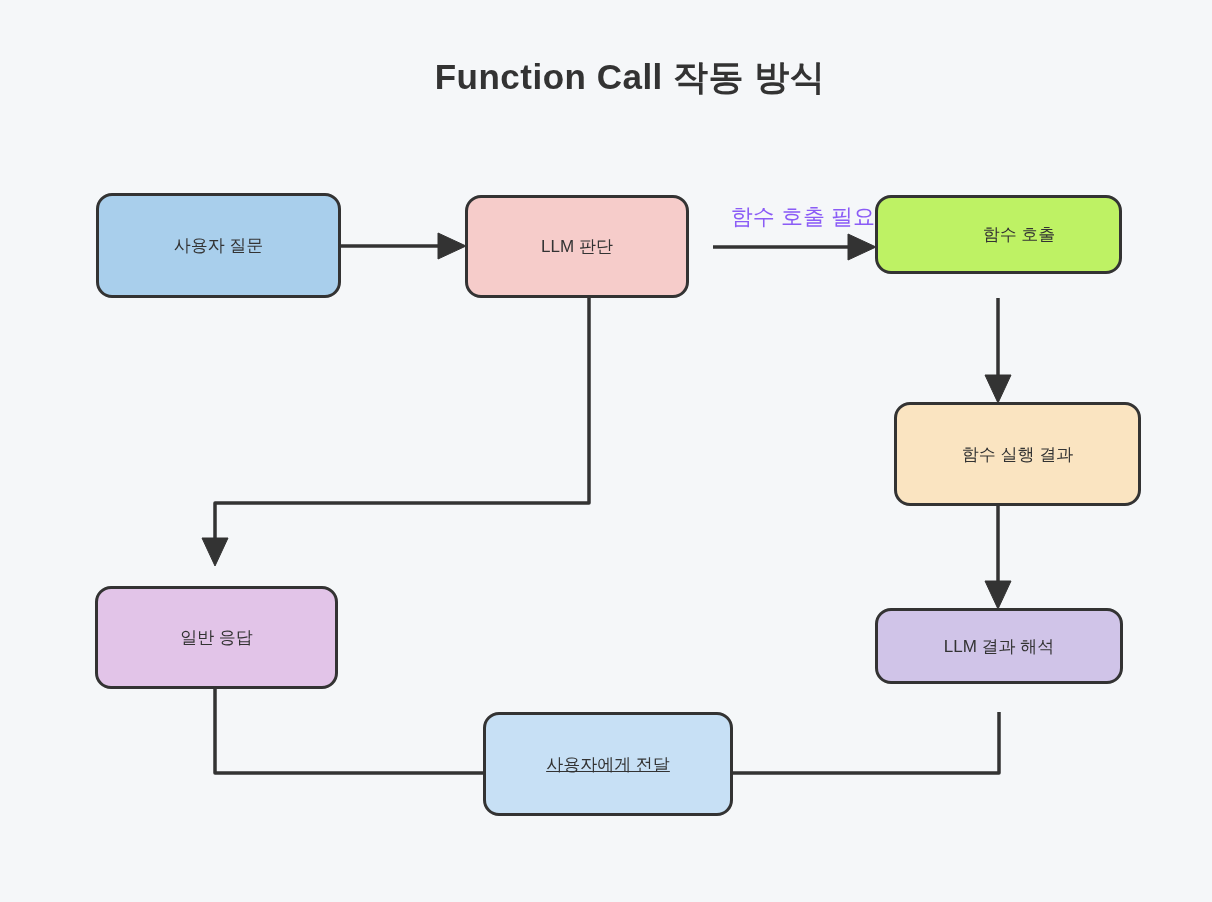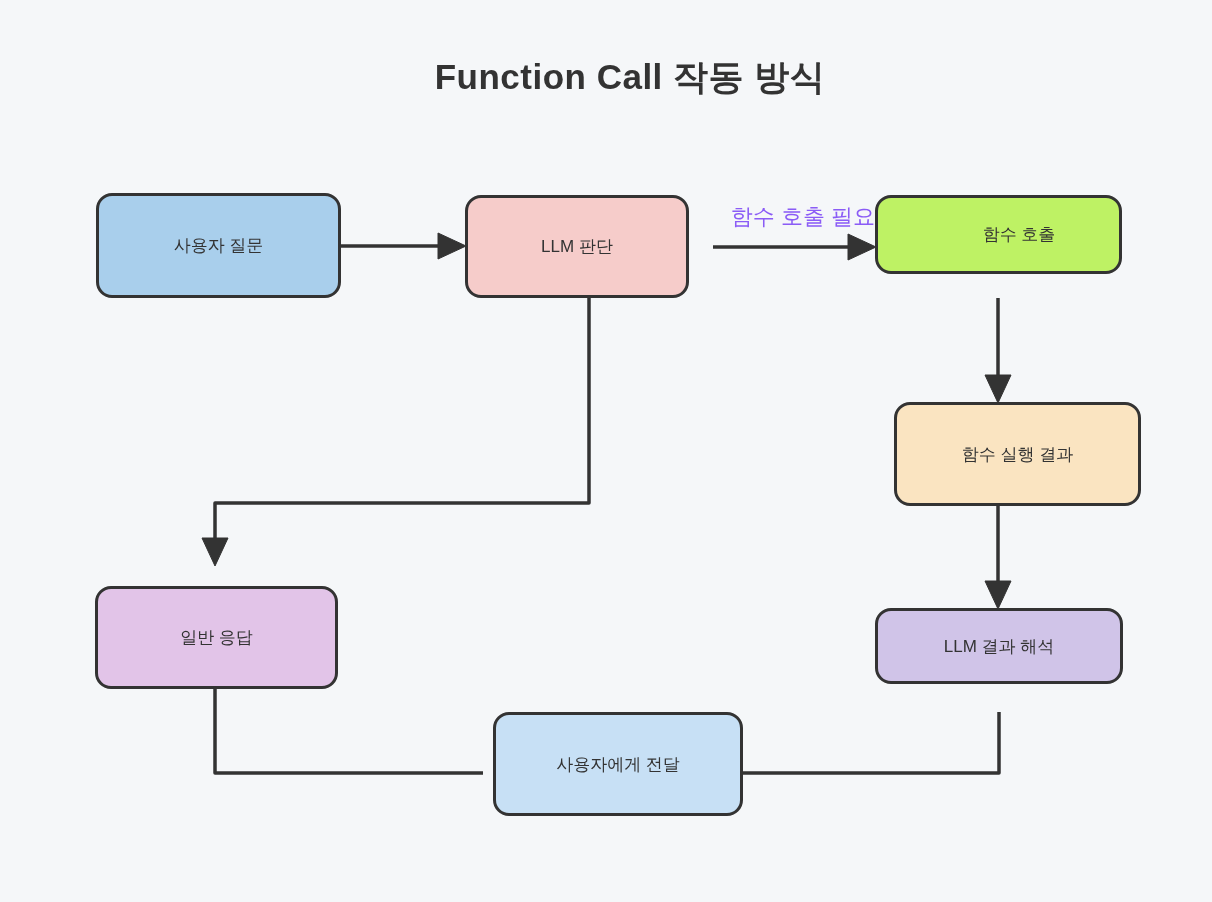--- a/index.html
+++ b/index.html
@@ -55,21 +55,21 @@
     font-size: 17px;
     color: #333333;
     text-align: center;
   }
   #n-user-question     { left: 96px;  top: 193px; width: 245px; height: 105px; background: #a9cfec; }
   #n-llm-judgment      { left: 465px; top: 195px; width: 224px; height: 103px; background: #f6ccca; }
   #n-function-call     { left: 875px; top: 195px; width: 247px; height: 79px; background: #bef264; padding-left: 41px; }
   #n-func-exec-result  { left: 894px; top: 402px; width: 247px; height: 104px; background: #fae4c1; }
   #n-llm-interpret     { left: 875px; top: 608px; width: 248px; height: 76px; background: #d0c4e8; }
   #n-general-response  { left: 95px;  top: 566px; width: 243px; height: 103px; background: #e2c4e8; margin-top: 20px; }
-  #n-deliver-user      { left: 493px; top: 712px; width: 250px; height: 104px; background: #c7e0f5; }
+  #n-deliver-user      { left: 483px; top: 712px; width: 250px; height: 104px; background: #c7e0f5; text-decoration: underline; }
   .edge-label {
     position: absolute;
     z-index: 3;
     font-size: 22px;
     color: #8b5cf6;
     text-align: right;
     white-space: nowrap;
   }
   #el-need-call { left: 713px; top: 202px; width: 162px; }
   #el-general   { left: 338px; top: 464px; width: 172px; }

